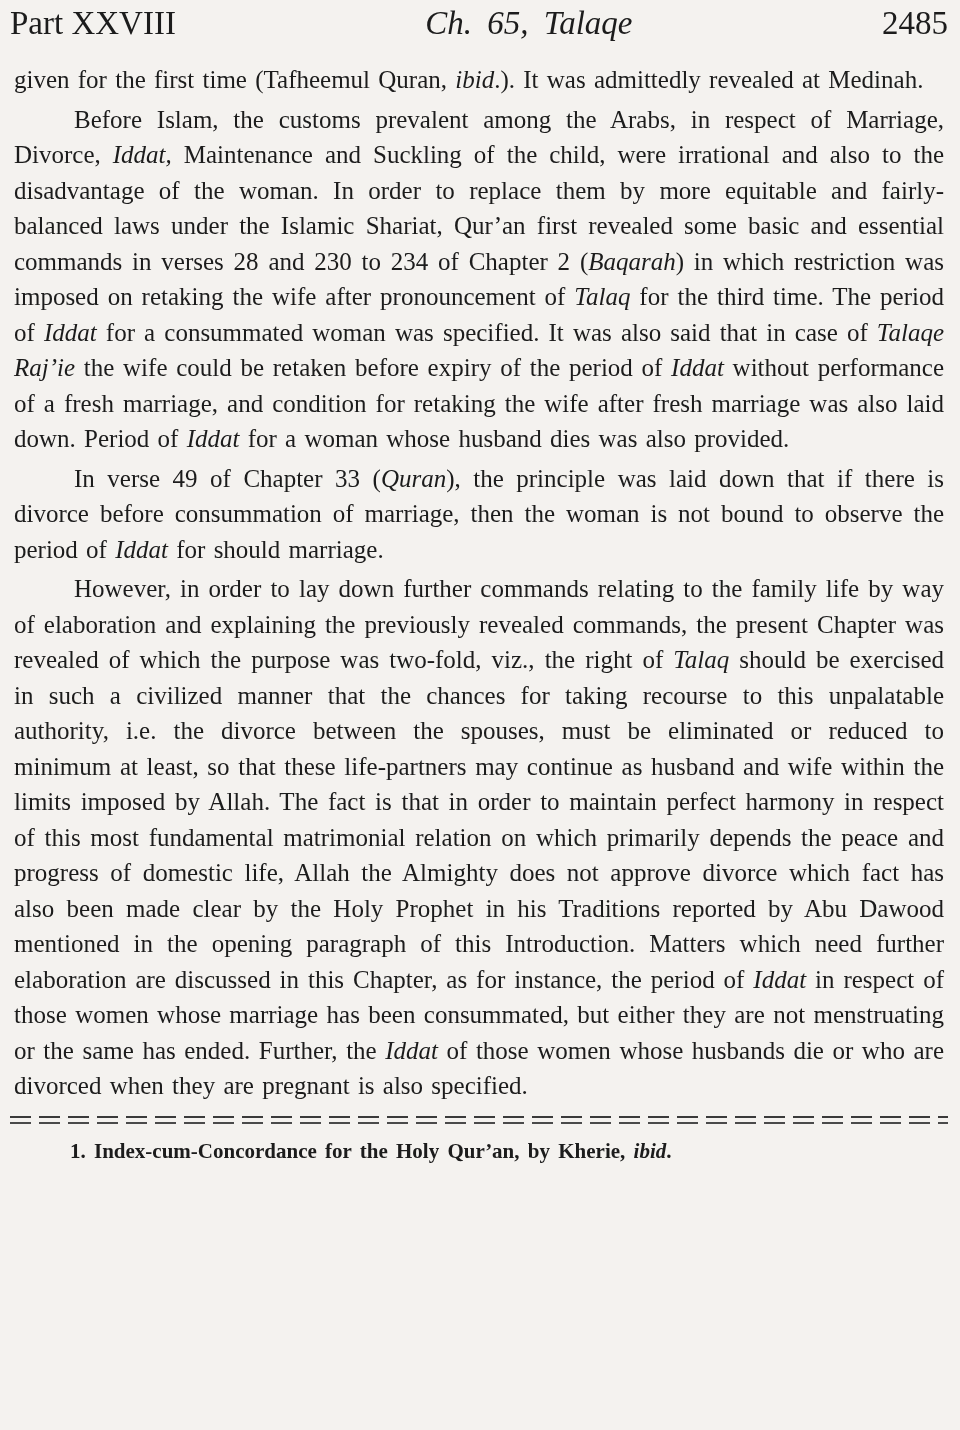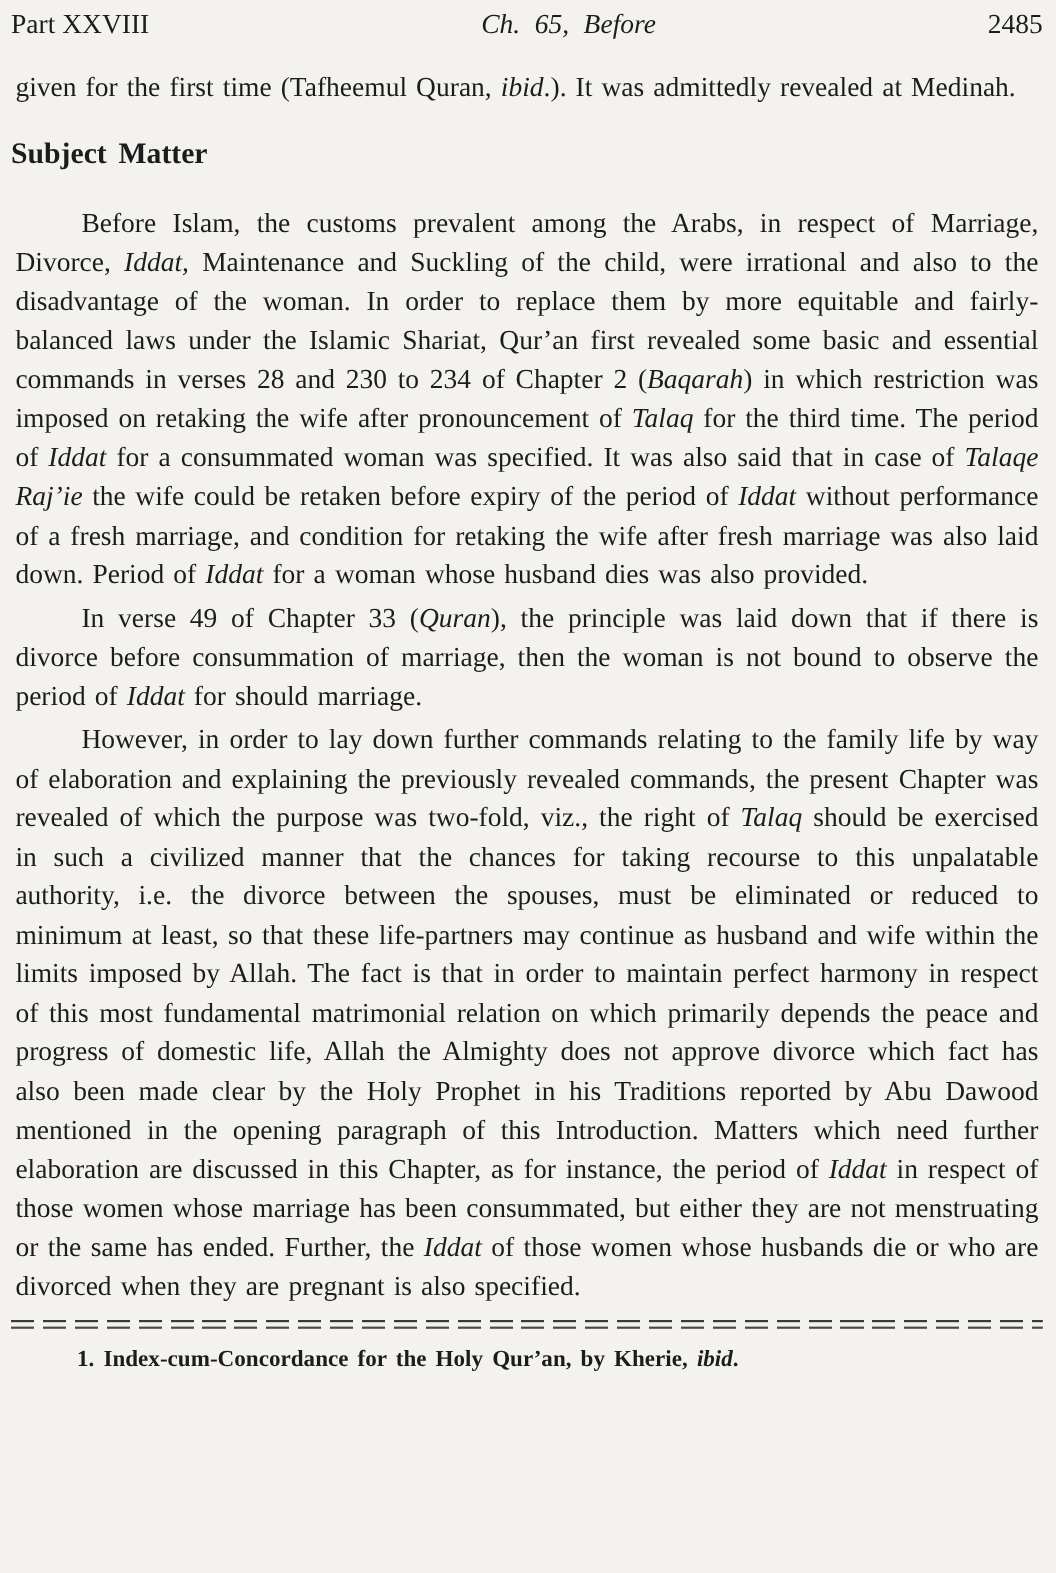--- a/index.html
+++ b/index.html
@@ -16,21 +16,21 @@
     padding: 8px 12px 0 10px;
     background: #f4f2ef;
     color: #1c1c1c;
     font-family: "Liberation Serif", "DejaVu Serif", serif;
     overflow: hidden;
   }
   .page-header {
     display: flex;
     justify-content: space-between;
     align-items: baseline;
-    font-size: 25px;
+    font-size: 33px;
     line-height: 30px;
     margin-bottom: 24px;
   }
   .header-center {
     font-style: italic;
     word-spacing: 7px;
   }
   .body-text p.para {
     margin: 4px;
     font-size: 25px;
@@ -69,27 +69,26 @@
     font-weight: bold;
   }
 </style>
 </head>
 <body>
 
 <div class="page">
 
   <div class="page-header">
     <span class="header-left">Part XXVIII</span>
-    <span class="header-center">Ch. 65, Before</span>
+    <span class="header-center">Ch. 65, Talaqe</span>
     <span class="header-right">2485</span>
   </div>
 
   <div class="body-text" id="body-text">
       <p class="para"><span>given for the first time (Tafheemul Quran, </span><em>ibid</em><span>.). It was admittedly revealed at Medinah.</span></p>
-      <h2 class="section-heading">Subject Matter</h2>
       <p class="para indent"><span>Before Islam, the customs prevalent among the Arabs, in respect of Marriage, Divorce, </span><em>Iddat,</em><span> Maintenance and Suckling of the child, were irrational and also to the disadvantage of the woman. In order to replace them by more equitable and fairly-balanced laws under the Islamic Shariat, Qur’an first revealed some basic and essential commands in verses 28 and 230 to 234 of Chapter 2 (</span><em>Baqarah</em><span>) in which restriction was imposed on retaking the wife after pronouncement of </span><em>Talaq</em><span> for the third time. The period of </span><em>Iddat</em><span> for a consummated woman was specified. It was also said that in case of </span><em>Talaqe Raj’ie</em><span> the wife could be retaken before expiry of the period of </span><em>Iddat</em><span> without performance of a fresh marriage, and condition for retaking the wife after fresh marriage was also laid down. Period of </span><em>Iddat</em><span> for a woman whose husband dies was also provided.</span></p>
       <p class="para indent"><span>In verse 49 of Chapter 33 (</span><em>Quran</em><span>), the principle was laid down that if there is divorce before consummation of marriage, then the woman is not bound to observe the period of </span><em>Iddat</em><span> for should marriage.</span></p>
       <p class="para indent"><span>However, in order to lay down further commands relating to the family life by way of elaboration and explaining the previously revealed commands, the present Chapter was revealed of which the purpose was two-fold, viz., the right of </span><em>Talaq</em><span> should be exercised in such a civilized manner that the chances for taking recourse to this unpalatable authority, i.e. the divorce between the spouses, must be eliminated or reduced to minimum at least, so that these life-partners may continue as husband and wife within the limits imposed by Allah. The fact is that in order to maintain perfect harmony in respect of this most fundamental matrimonial relation on which primarily depends the peace and progress of domestic life, Allah the Almighty does not approve divorce which fact has also been made clear by the Holy Prophet in his Traditions reported by Abu Dawood mentioned in the opening paragraph of this Introduction. Matters which need further elaboration are discussed in this Chapter, as for instance, the period of </span><em>Iddat</em><span> in respect of those women whose marriage has been consummated, but either they are not menstruating or the same has ended. Further, the </span><em>Iddat</em><span> of those women whose husbands die or who are divorced when they are pregnant is also specified.</span></p>
     </div>
 
   <div class="footnote-sep"></div>
 
   <p class="footnote"><span>1. Index-cum-Concordance for the Holy Qur’an, by Kherie, </span><em>ibid</em><span>.</span></p>
 
 </div>

